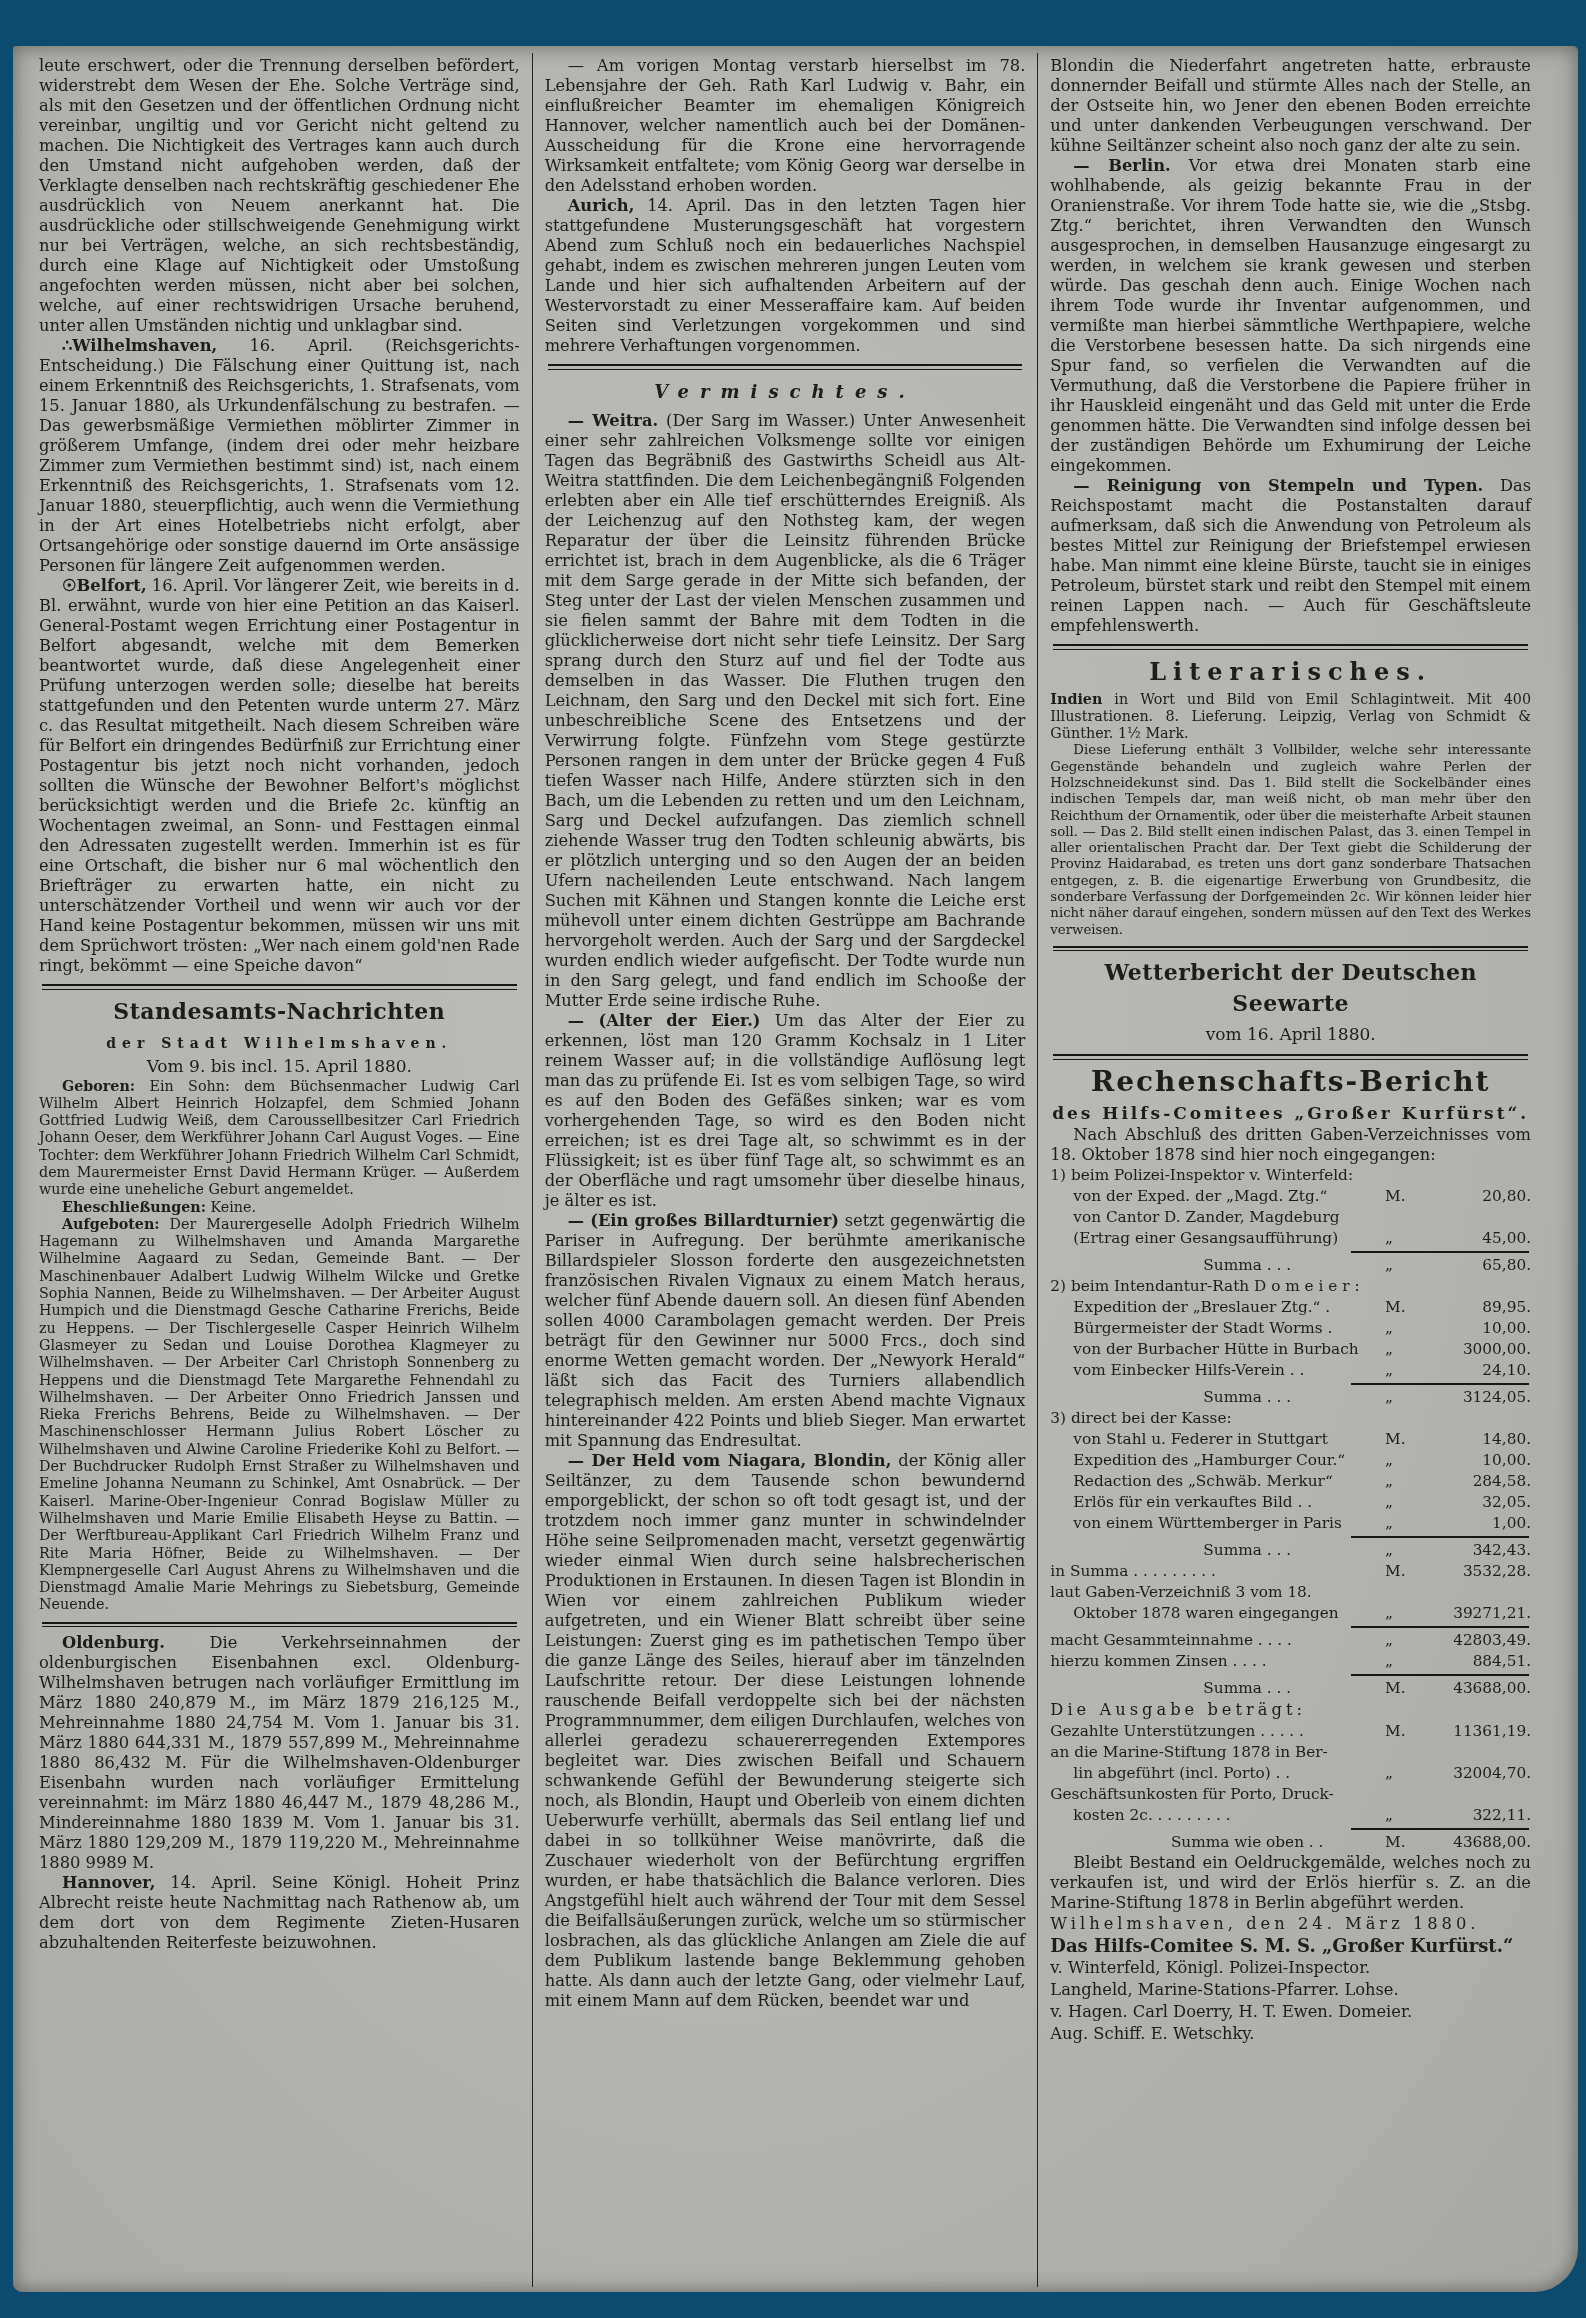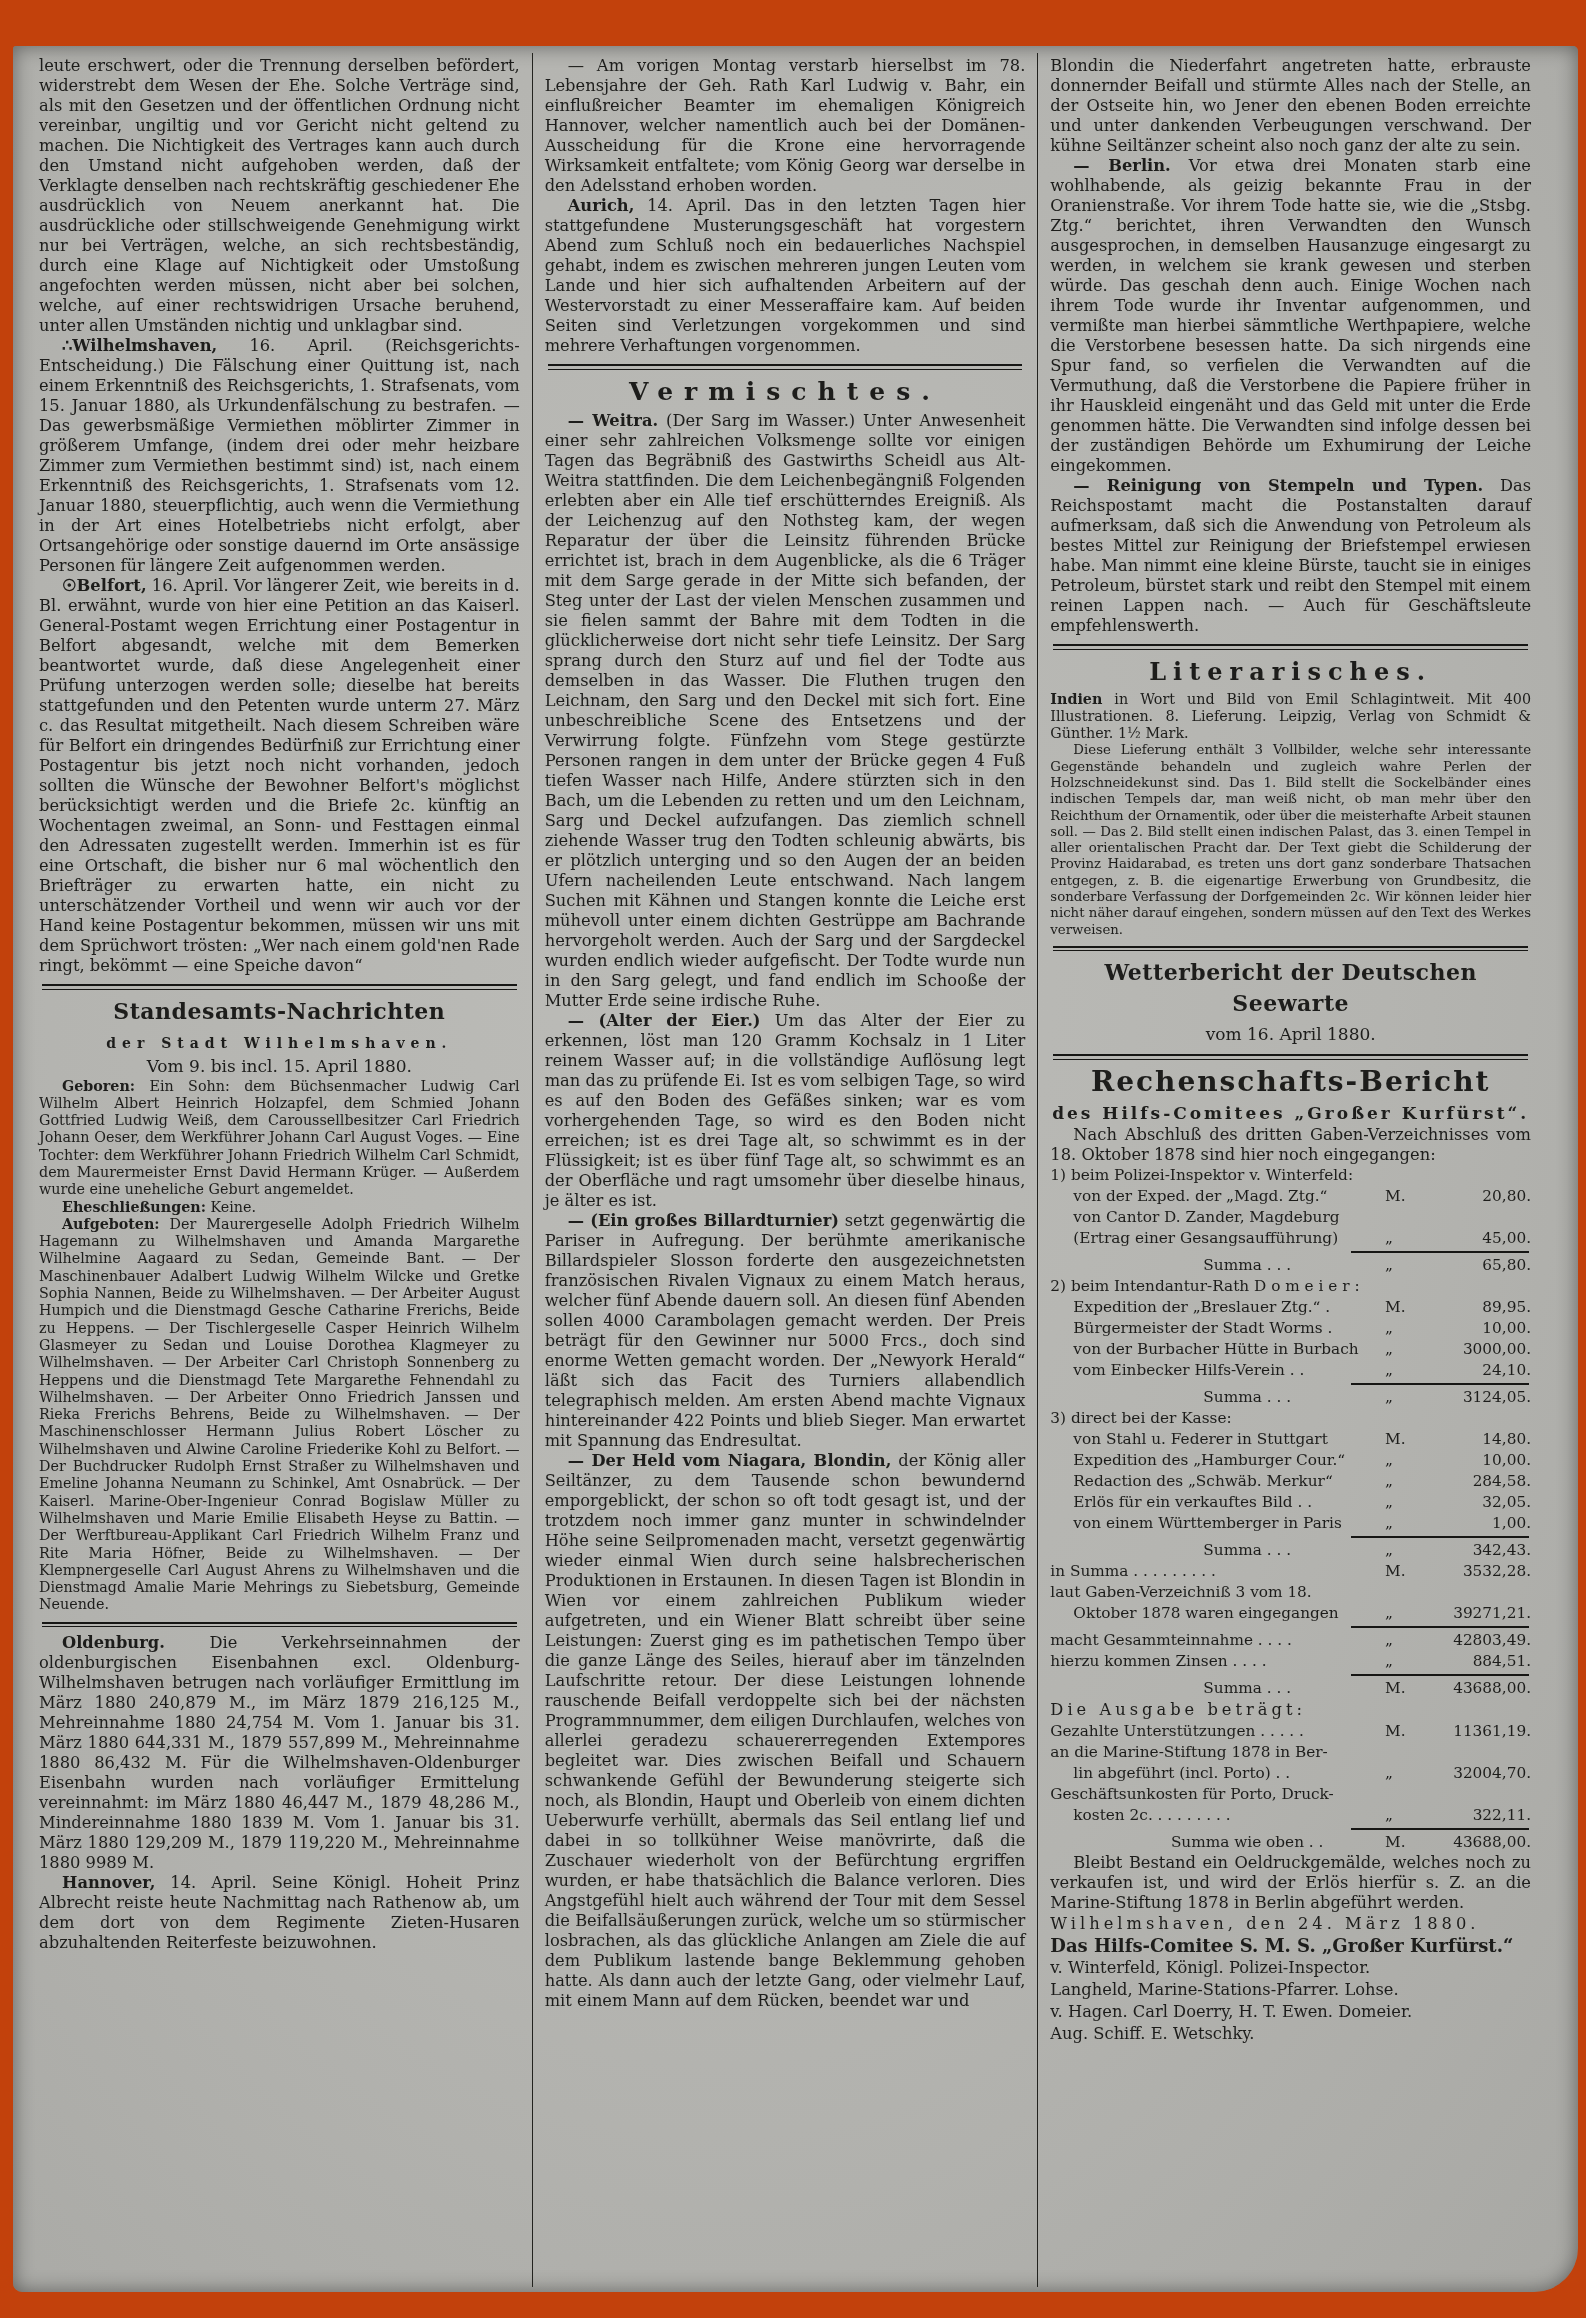--- a/index.html
+++ b/index.html
@@ -1,31 +1,31 @@
 <!DOCTYPE html>
 <html lang="de" style="font-size:8px"><head>
 <meta charset="utf-8">
 <style>
   html,body{margin:0;padding:0;}
   body{width:1587px;height:2319px;background:#262624;font-family:"DejaVu Serif","Liberation Serif",serif;}
-  .page{position:relative;width:1587px;height:2319px;background:#c2410c;overflow:hidden;}
+  .page{position:relative;width:1587px;height:2319px;background:#0c4a6e;overflow:hidden;}
   .paper{position:absolute;left:13px;top:46px;right:9px;bottom:27px;background:#b5b5b1;
          background:radial-gradient(ellipse at 45% 40%, #bcbcb8 0%, #b4b4b0 55%, #a8a8a4 100%);
          border-radius:3px 5px 44px 9px;box-shadow:0 0 20px rgba(0,0,0,.45) inset;}
   .content{position:absolute;left:14px;top:7px;right:35px;bottom:5px;display:flex;align-items:stretch;color:#1d1d1b;}
   .col{flex:1 1 0;padding:3px 12px 0 12px;overflow:hidden;text-align:justify;}
   .col + .col{border-left:1.5px solid #23231f;}
   .para{margin:0;font-size:16.3px;line-height:20px;text-indent:23px;}
   .para.noindent{text-indent:0;}
   .para.small{font-size:14.3px;line-height:17.3px;}
   .para.xsmall{font-size:13.3px;line-height:16.3px;}
   .para b{font-weight:bold;}
   .mark{font-weight:bold;}
   .h1{font-weight:bold;text-align:center;font-size:26px;line-height:31px;margin:5px 0 4px;text-indent:0;}
-  .h1.spread{letter-spacing:11px;font-size:25px;}
+  .h1.spread{letter-spacing:11px;font-size:18px;font-style:italic;}
   .h1.spread2{letter-spacing:7px;font-size:24px;}
   .h1.fit{font-size:22px;letter-spacing:0.5px;}
   .h1.rb{font-size:28px;letter-spacing:2px;}
   .h2{font-weight:bold;text-align:center;font-size:14px;line-height:24px;letter-spacing:6px;}
   .h2.quote{letter-spacing:3px;font-size:17px;}
   .h3{text-align:center;font-size:17px;line-height:23px;}
   .center{text-align:left;font-size:16.3px;line-height:22px;}
   .center.bold{font-weight:bold;font-size:18px;}
   .center.spaced{letter-spacing:4px;}
   .rule-double{border-top:2.5px solid #161614;border-bottom:1px solid #161614;height:2.5px;margin:8px 3px 6px;}

